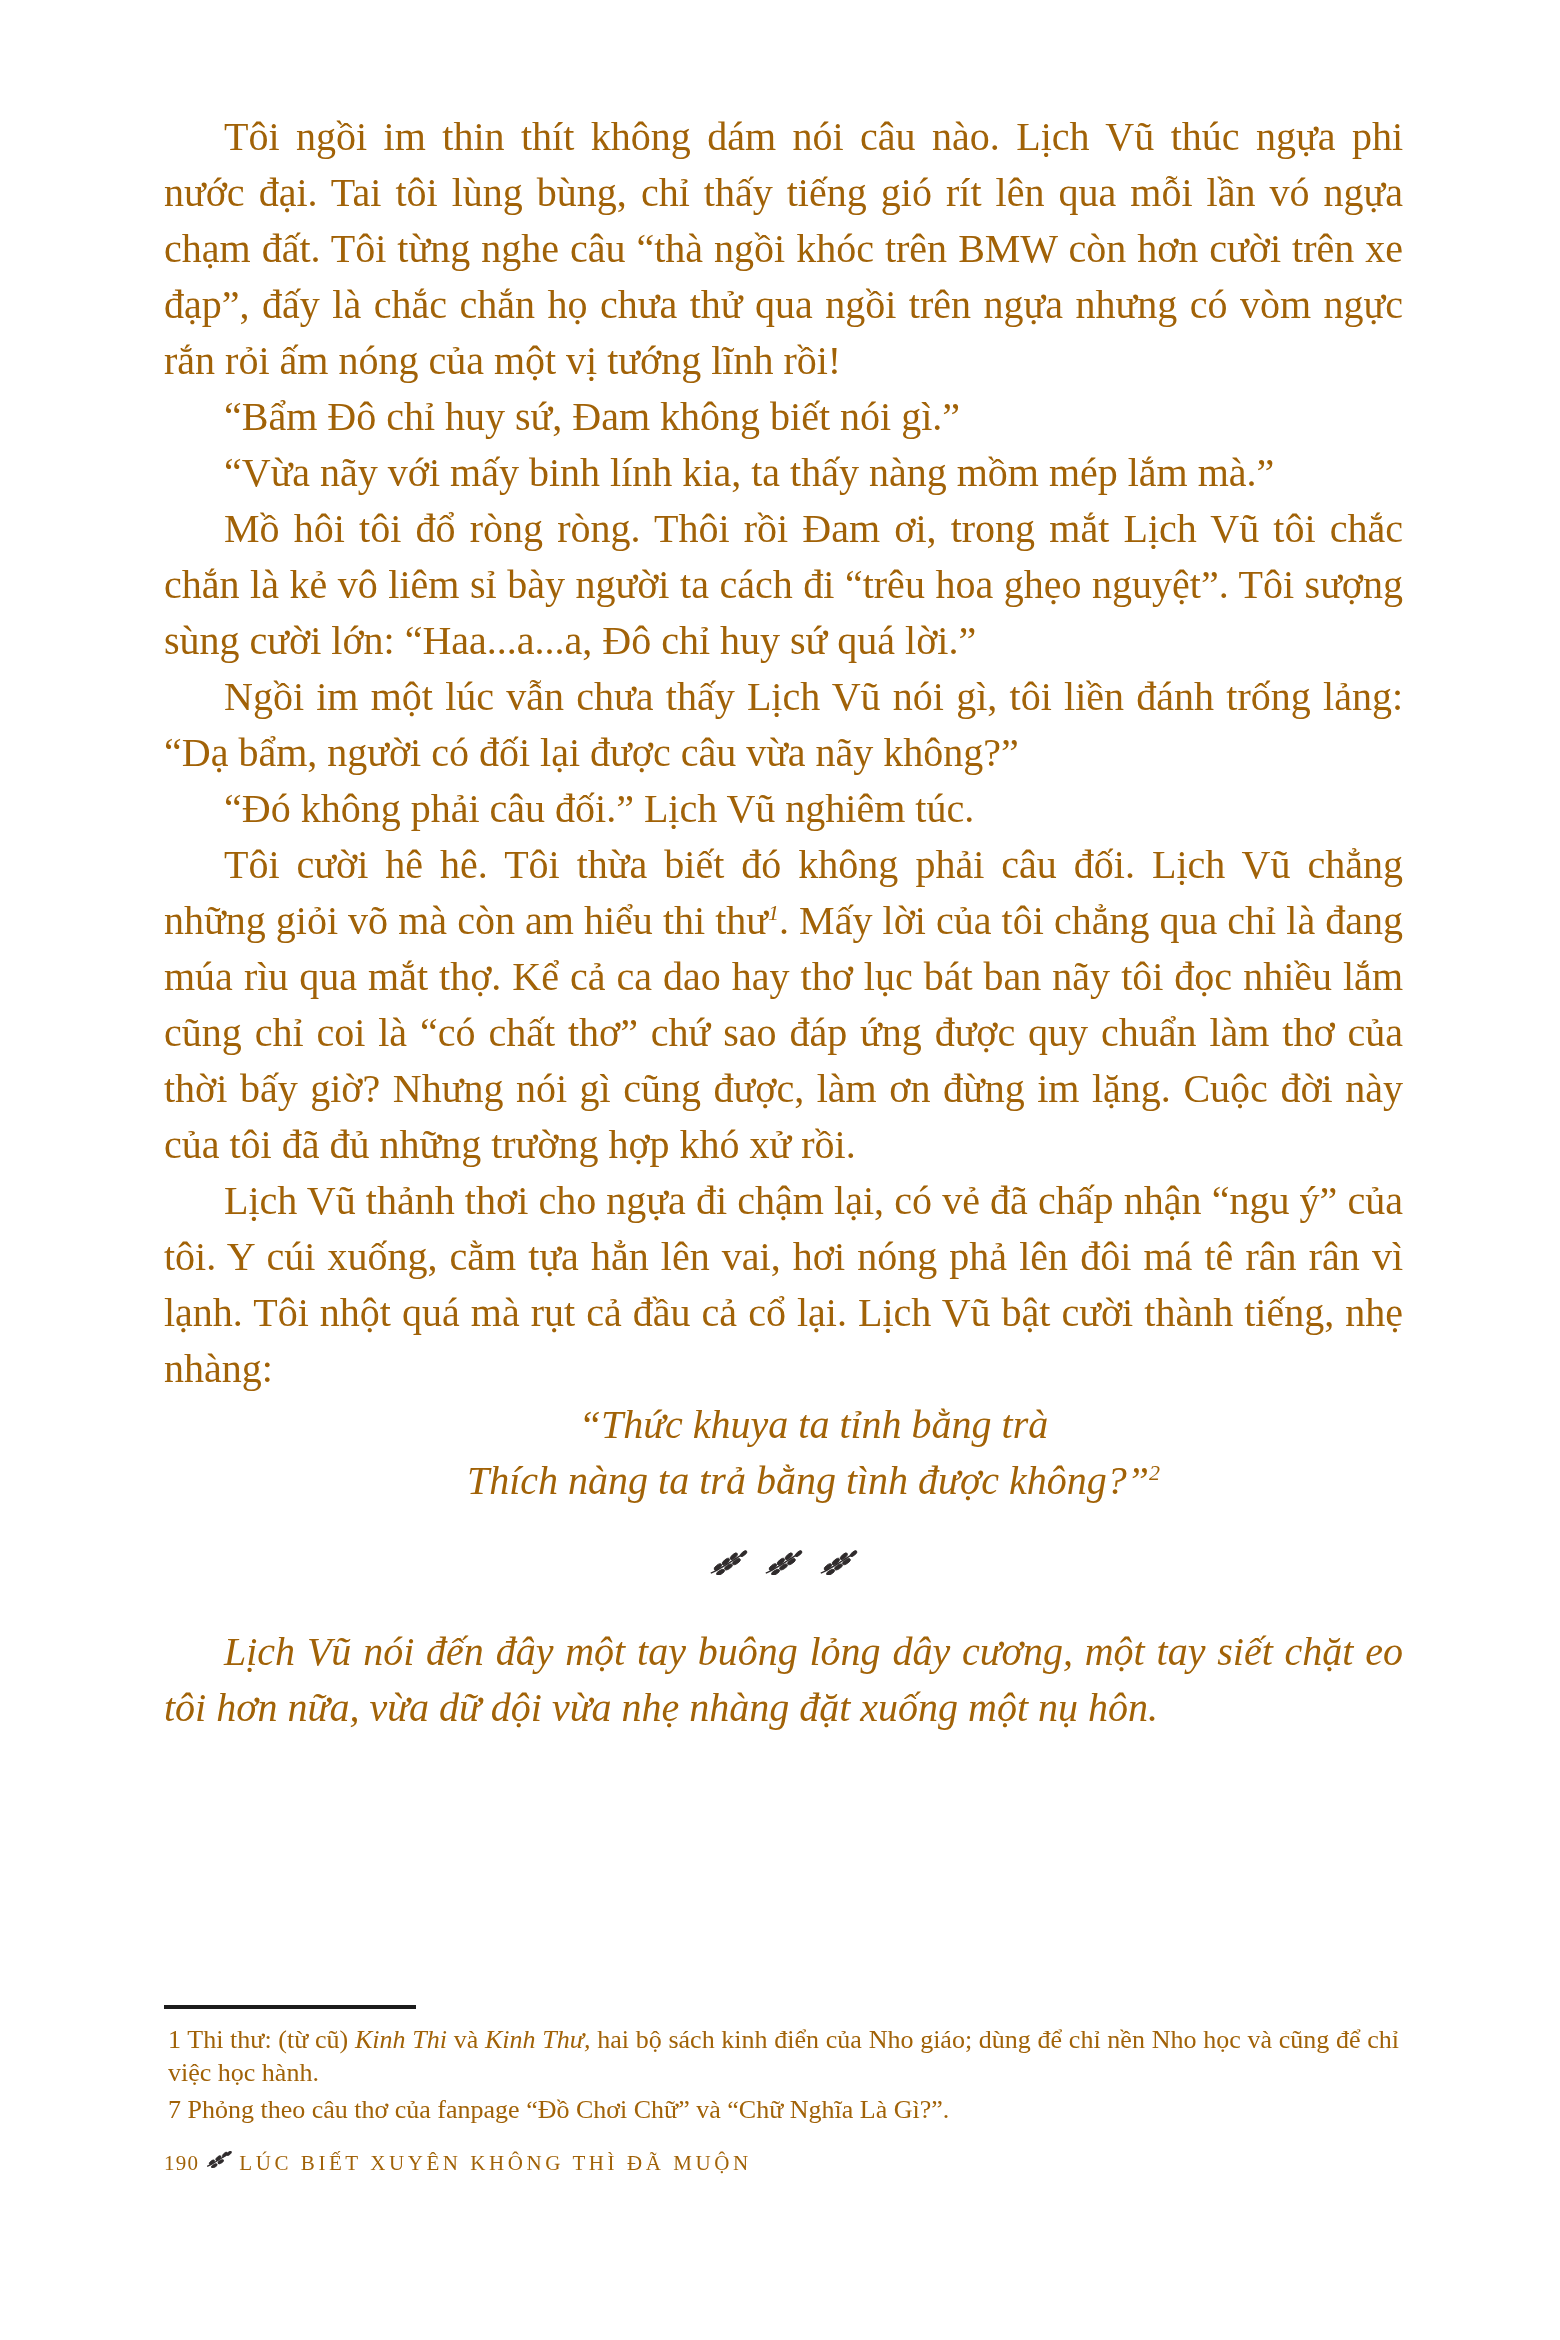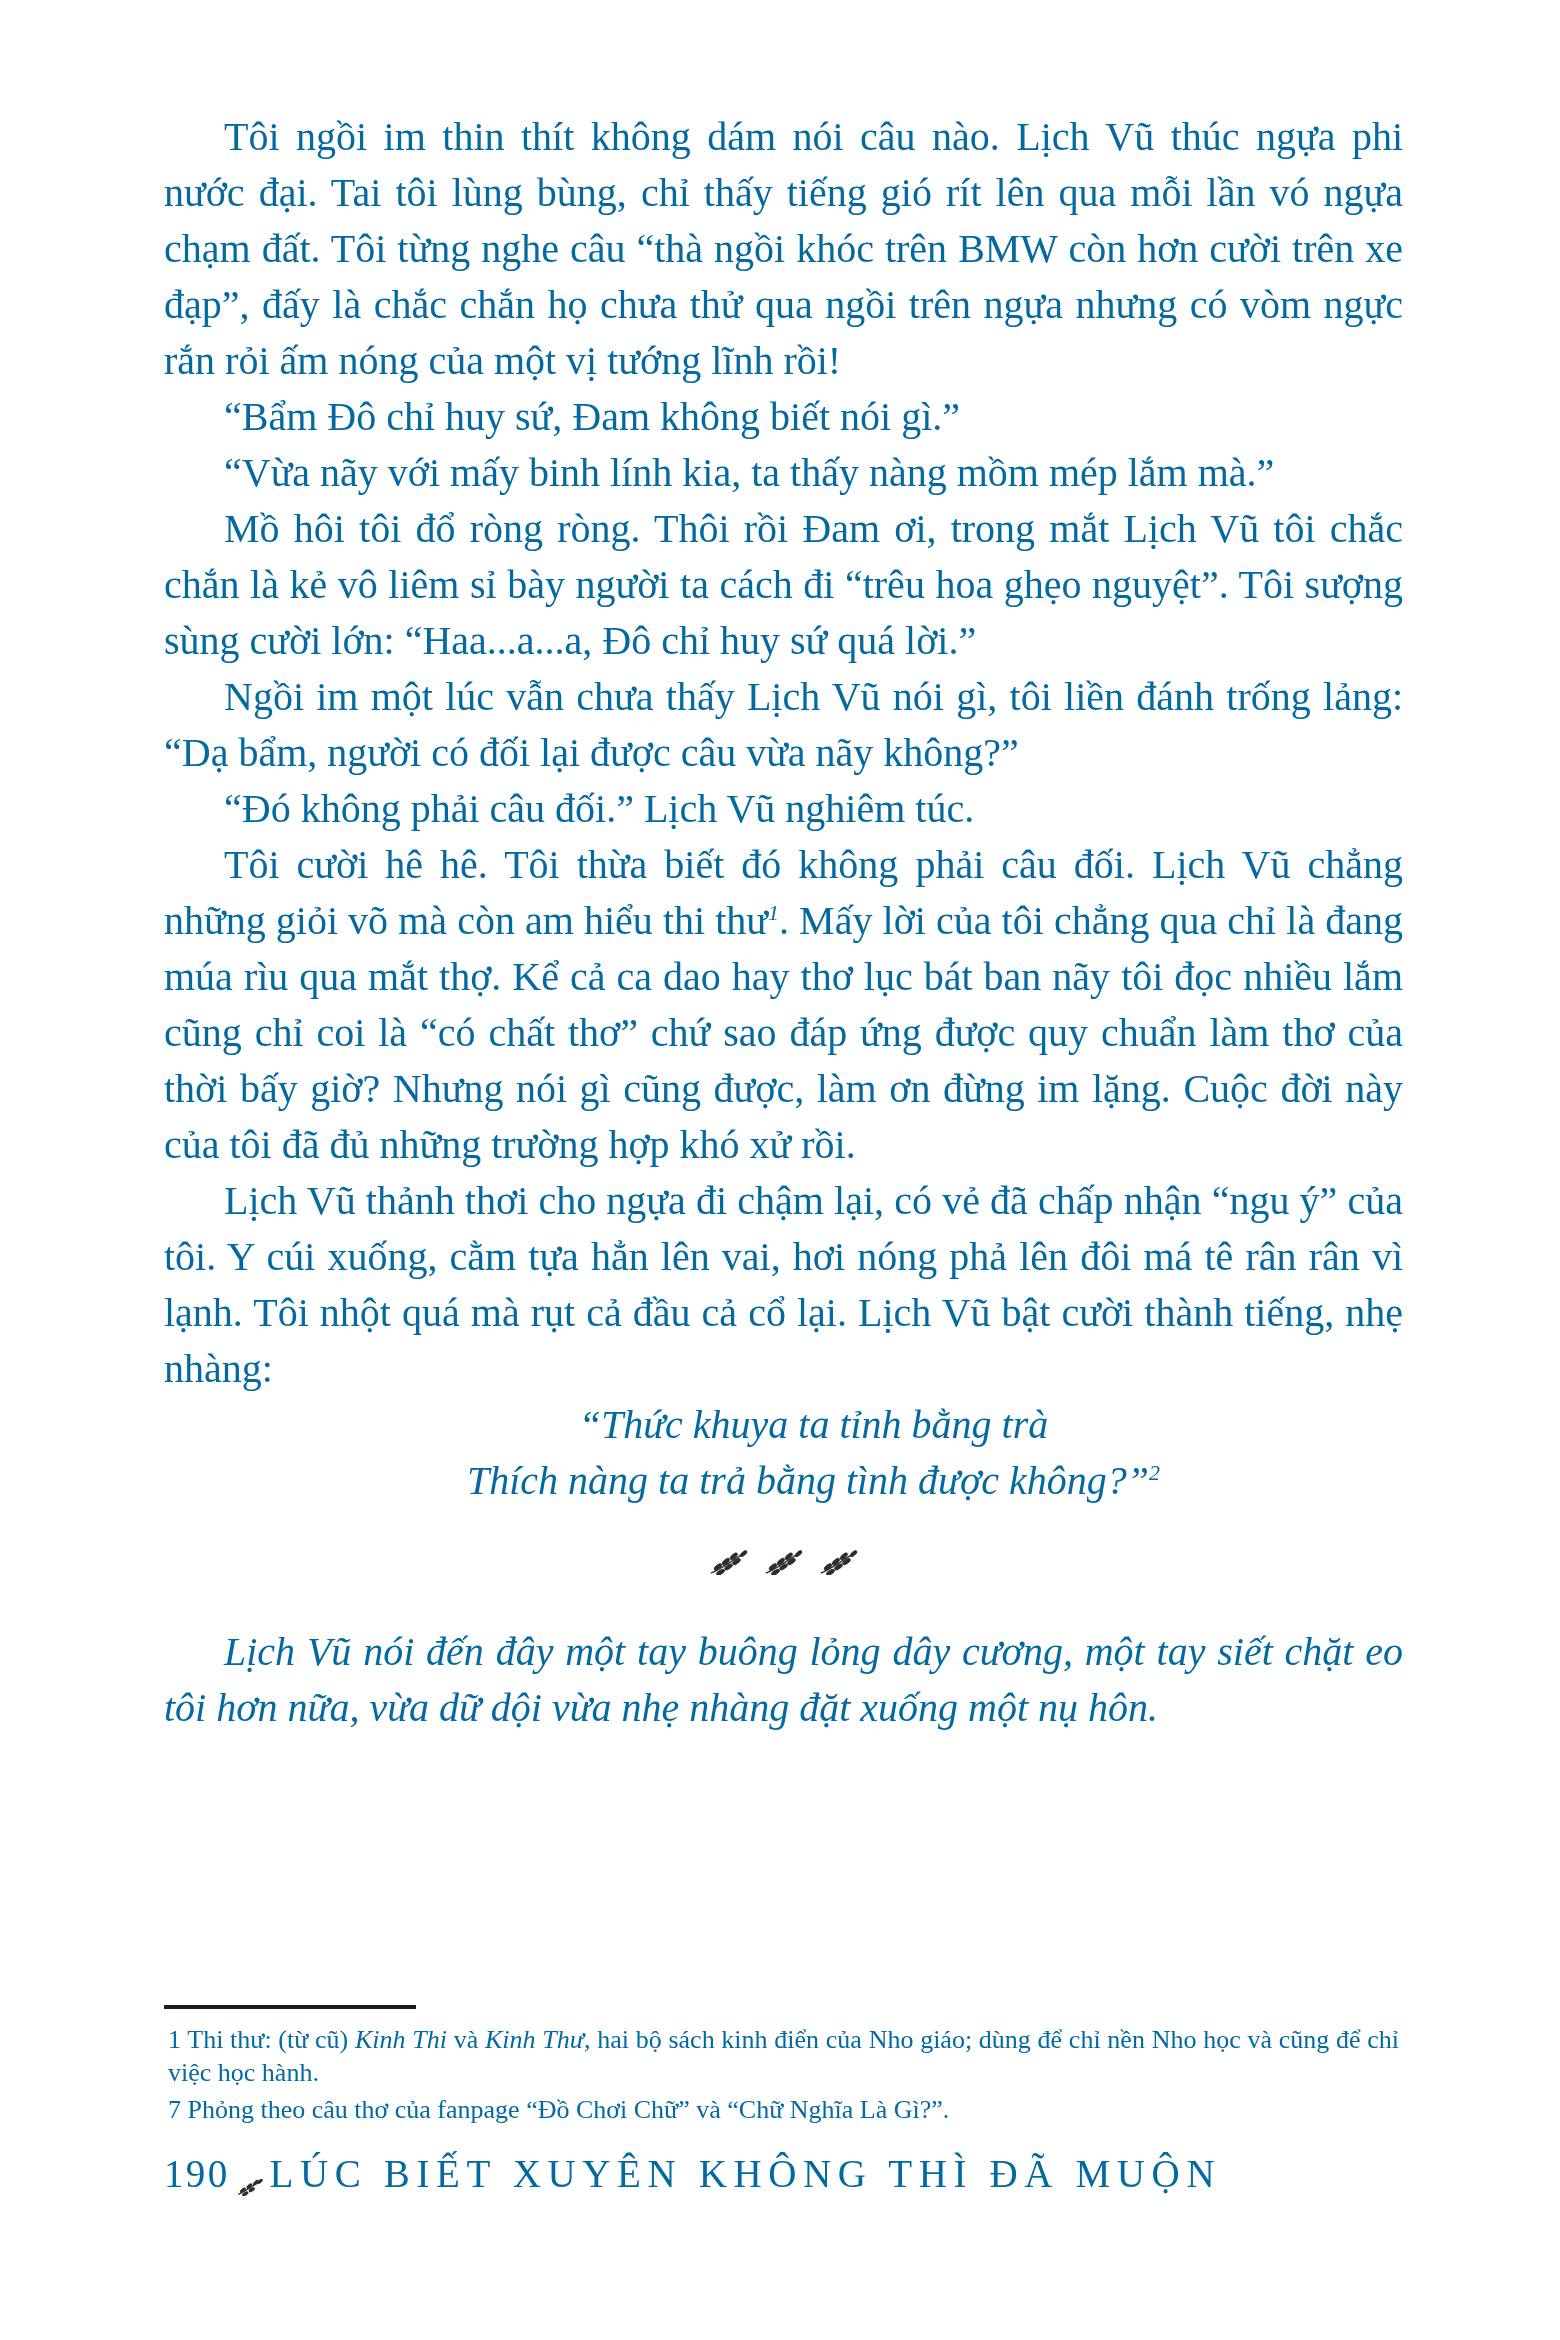--- a/index.html
+++ b/index.html
@@ -3,21 +3,21 @@
 <meta charset="utf-8">
 <style>
   html, body { margin: 0; padding: 0; background: #ffffff; }
   .page {
     position: relative;
     width: 1560px;
     height: 2341px;
     background: #ffffff;
     overflow: hidden;
     font-family: "Liberation Serif", "DejaVu Serif", serif;
-    color: #0369a1;
+    color: #a16207;
   }
   .text-block {
     position: absolute;
     left: 164px;
     top: 109px;
     width: 1239px;
     font-size: 40px;
     line-height: 56px;
     text-align: justify;
   }
@@ -60,23 +60,23 @@
     background: #1c1c1c;
     margin: 0 0 13.7px 0;
   }
   .fn { margin: 4px; }
   .fn .it { font-style: italic; }
   .page-footer {
     position: absolute;
     left: 164px;
     top: 2151px;
     display: flex;
-    align-items: flex-end;
+    align-items: flex-start;
     gap: 7px;
-    font-size: 39px;
+    font-size: 21px;
     white-space: nowrap;
   }
   .pagenum { letter-spacing: 0.06em; }
   .booktitle { letter-spacing: 0.17em; }
 </style>
 </head>
 <body>
 
 <div class="page">
 

